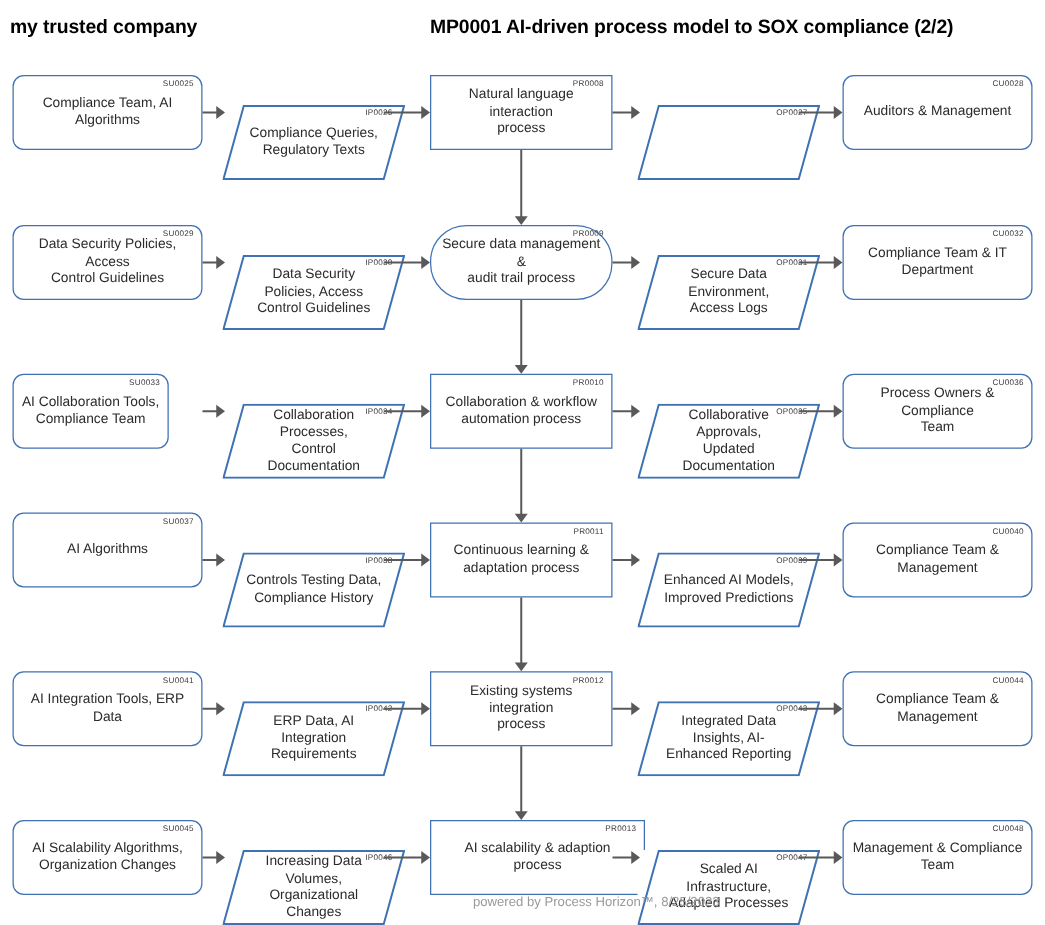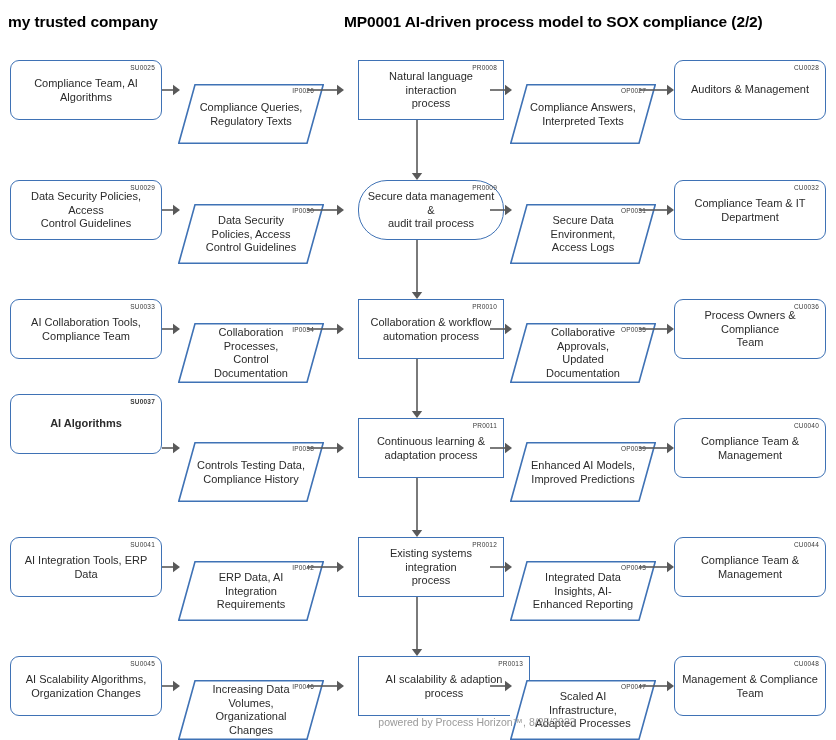--- a/index.html
+++ b/index.html
@@ -64,21 +64,20 @@
   
   .n-round {
     border: 1.6px solid #3f72b5;
     border-radius: 9px;
   }
 
   
   .n-rect {
     border: 1.6px solid #3f72b5;
     border-radius: 0;
-    margin-left: 14px;
   }
 
   
   .n-para { border: 0; margin-top: 24px; }
   .n-para svg {
     position: absolute;
     left: 0; top: 0;
     width: 100%; height: 100%;
     display: block;
   }
@@ -130,22 +129,20 @@
       <div class="node n-rect" style="left: 344px; top: 60px; width: 146px; height: 60px;">
         <div class="code">PR0008</div>
         <div class="label">Natural language interaction
 process</div>
       </div>
       <div class="node n-para" style="left: 510px; top: 60px; width: 146px; height: 60px;">
         <svg viewBox="0 0 146 60" preserveAspectRatio="none">
           <polygon points="17,0.8 145.2,0.8 129,59.2 0.8,59.2" fill="#ffffff" stroke="#3f72b5" stroke-width="1.6" vector-effect="non-scaling-stroke"></polygon>
         </svg>
         <div class="code">OP0027</div>
-        <div class="label">Compliance Answers,
-Interpreted Texts</div>
       </div>
       <div class="node n-round" style="left: 674px; top: 60px; width: 152px; height: 60px;">
         <div class="code">CU0028</div>
         <div class="label">Auditors &amp; Management</div>
       </div>
       <div class="node n-round" style="left: 10px; top: 180px; width: 152px; height: 60px;">
         <div class="code">SU0029</div>
         <div class="label">Data Security Policies, Access
 Control Guidelines</div>
       </div>
@@ -168,21 +165,21 @@
         </svg>
         <div class="code">OP0031</div>
         <div class="label">Secure Data Environment,
 Access Logs</div>
       </div>
       <div class="node n-round" style="left: 674px; top: 180px; width: 152px; height: 60px;">
         <div class="code">CU0032</div>
         <div class="label">Compliance Team &amp; IT
 Department</div>
       </div>
-      <div class="node n-round" style="left: 10px; top: 299px; width: 152px; height: 60px;">
+      <div class="node n-round" style="left: 10px; top: 299px; width: 125px; height: 60px;">
         <div class="code">SU0033</div>
         <div class="label">AI Collaboration Tools,
 Compliance Team</div>
       </div>
       <div class="node n-para" style="left: 178px; top: 299px; width: 146px; height: 60px;">
         <svg viewBox="0 0 146 60" preserveAspectRatio="none">
           <polygon points="17,0.8 145.2,0.8 129,59.2 0.8,59.2" fill="#ffffff" stroke="#3f72b5" stroke-width="1.6" vector-effect="non-scaling-stroke"></polygon>
         </svg>
         <div class="code">IP0034</div>
         <div class="label">Collaboration Processes,
@@ -199,21 +196,21 @@
         </svg>
         <div class="code">OP0035</div>
         <div class="label">Collaborative Approvals,
 Updated Documentation</div>
       </div>
       <div class="node n-round" style="left: 674px; top: 299px; width: 152px; height: 60px;">
         <div class="code">CU0036</div>
         <div class="label">Process Owners &amp; Compliance
 Team</div>
       </div>
-      <div class="node n-round" style="left: 10px; top: 394px; width: 152px; height: 60px; font-weight: bold;">
+      <div class="node n-round" style="left: 10px; top: 410px; width: 152px; height: 60px;">
         <div class="code">SU0037</div>
         <div class="label">AI Algorithms</div>
       </div>
       <div class="node n-para" style="left: 178px; top: 418px; width: 146px; height: 60px;">
         <svg viewBox="0 0 146 60" preserveAspectRatio="none">
           <polygon points="17,0.8 145.2,0.8 129,59.2 0.8,59.2" fill="#ffffff" stroke="#3f72b5" stroke-width="1.6" vector-effect="non-scaling-stroke"></polygon>
         </svg>
         <div class="code">IP0038</div>
         <div class="label">Controls Testing Data,
 Compliance History</div>

